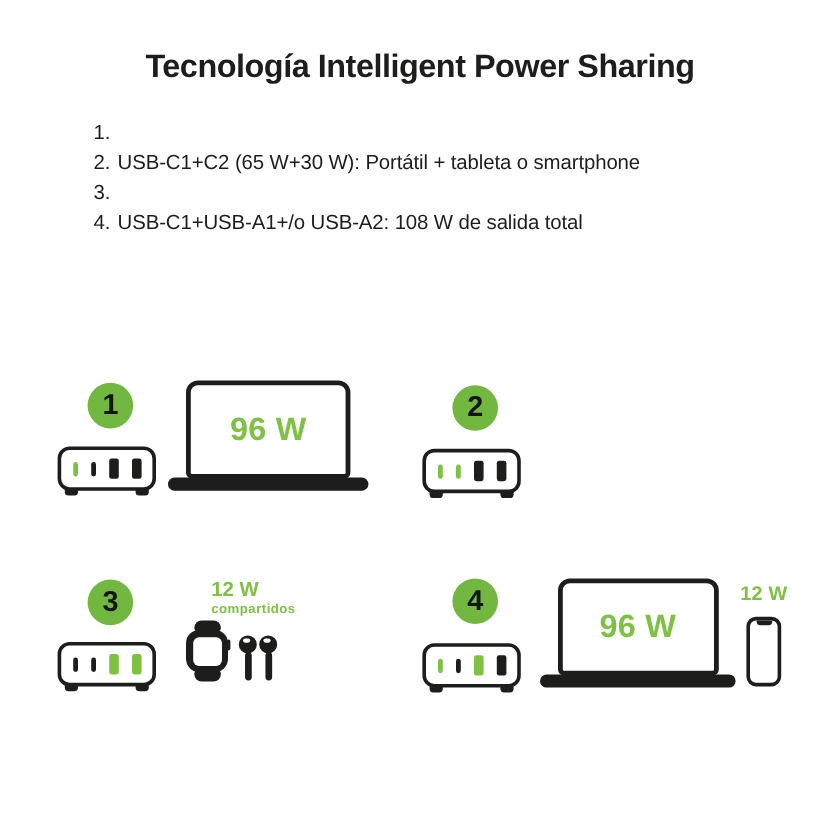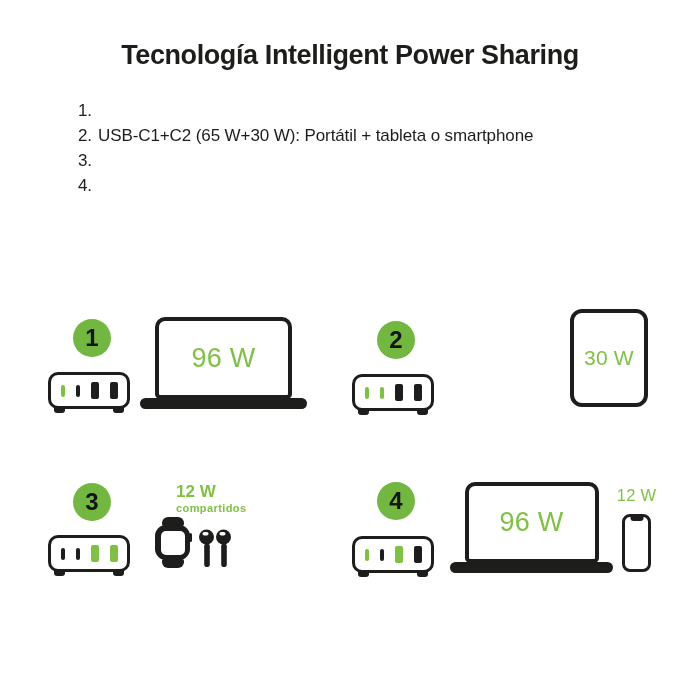--- a/index.html
+++ b/index.html
@@ -34,21 +34,21 @@
 
   .laptop { position:absolute; }
   .laptop .screen { box-sizing:border-box; margin:0 auto; background:#fff;
                     border:4.5px solid var(--ink); border-radius:10px 10px 5px 5px;
                     display:flex; align-items:center; justify-content:center; }
   .laptop .base { height:11px; background:var(--ink); border-radius:6px; margin-top:-1px; }
   .lap1{left:140px;top:317px;width:167px} .lap1 .screen{width:137px;height:82px}
   .lap2{left:447px;top:319px;width:130px} .lap2 .screen{width:115px;height:79px;margin-left:15px}
   .lap4{left:450px;top:482px;width:163px} .lap4 .screen{width:134px;height:81px}
 
-  .watt { color:var(--lime); font-weight:400; letter-spacing:0.2px; }
+  .watt { color:var(--lime); font-weight:700; letter-spacing:0.2px; }
   .watt.xl{font-size:27px} .watt.lg{font-size:24px} .watt.md{font-size:21px}
 
   .tablet { position:absolute; left:570px; top:309px; width:78px; height:98px; box-sizing:border-box;
             background:#fff; border:4px solid var(--ink); border-radius:12px; z-index:2;
             display:flex; align-items:center; justify-content:center; }
 
   .shared { position:absolute; left:176px; top:482px; color:var(--lime); font-weight:700; }
   .shared .w   { font-size:17px; line-height:19px; }
   .shared .sub { font-size:11px; line-height:14px; letter-spacing:0.4px; }
 
@@ -84,20 +84,21 @@
     </li>
     <li class="item">
       <span class="num">2.</span>
       <span class="txt">USB-C1+C2 (65 W+30 W): Portátil + tableta o smartphone</span>
     </li>
     <li class="item">
       <span class="num">3.</span>
     </li>
     <li class="item">
       <span class="num">4.</span>
+      <span class="txt">USB-C1+USB-A1+/o USB-A2: 108 W de salida total</span>
     </li>
   </ol>
 
   <div class="badge b1">1</div>
   <div class="charger chg1">
     <div class="cbody">
       <span class="port c on"></span>
       <span class="port c"></span>
       <span class="port a"></span>
       <span class="port a"></span>
@@ -115,23 +116,20 @@
   <div class="badge b2">2</div>
   <div class="charger chg2">
     <div class="cbody">
       <span class="port c on"></span>
       <span class="port c on"></span>
       <span class="port a"></span>
       <span class="port a"></span>
     </div>
     <div class="foot l"></div>
     <div class="foot r"></div>
-  </div>
-  <div class="tablet">
-    <span class="watt md">30 W</span>
   </div>
 
   <div class="badge b3">3</div>
   <div class="charger chg3">
     <div class="cbody">
       <span class="port c"></span>
       <span class="port c"></span>
       <span class="port a on"></span>
       <span class="port a on"></span>
     </div>

